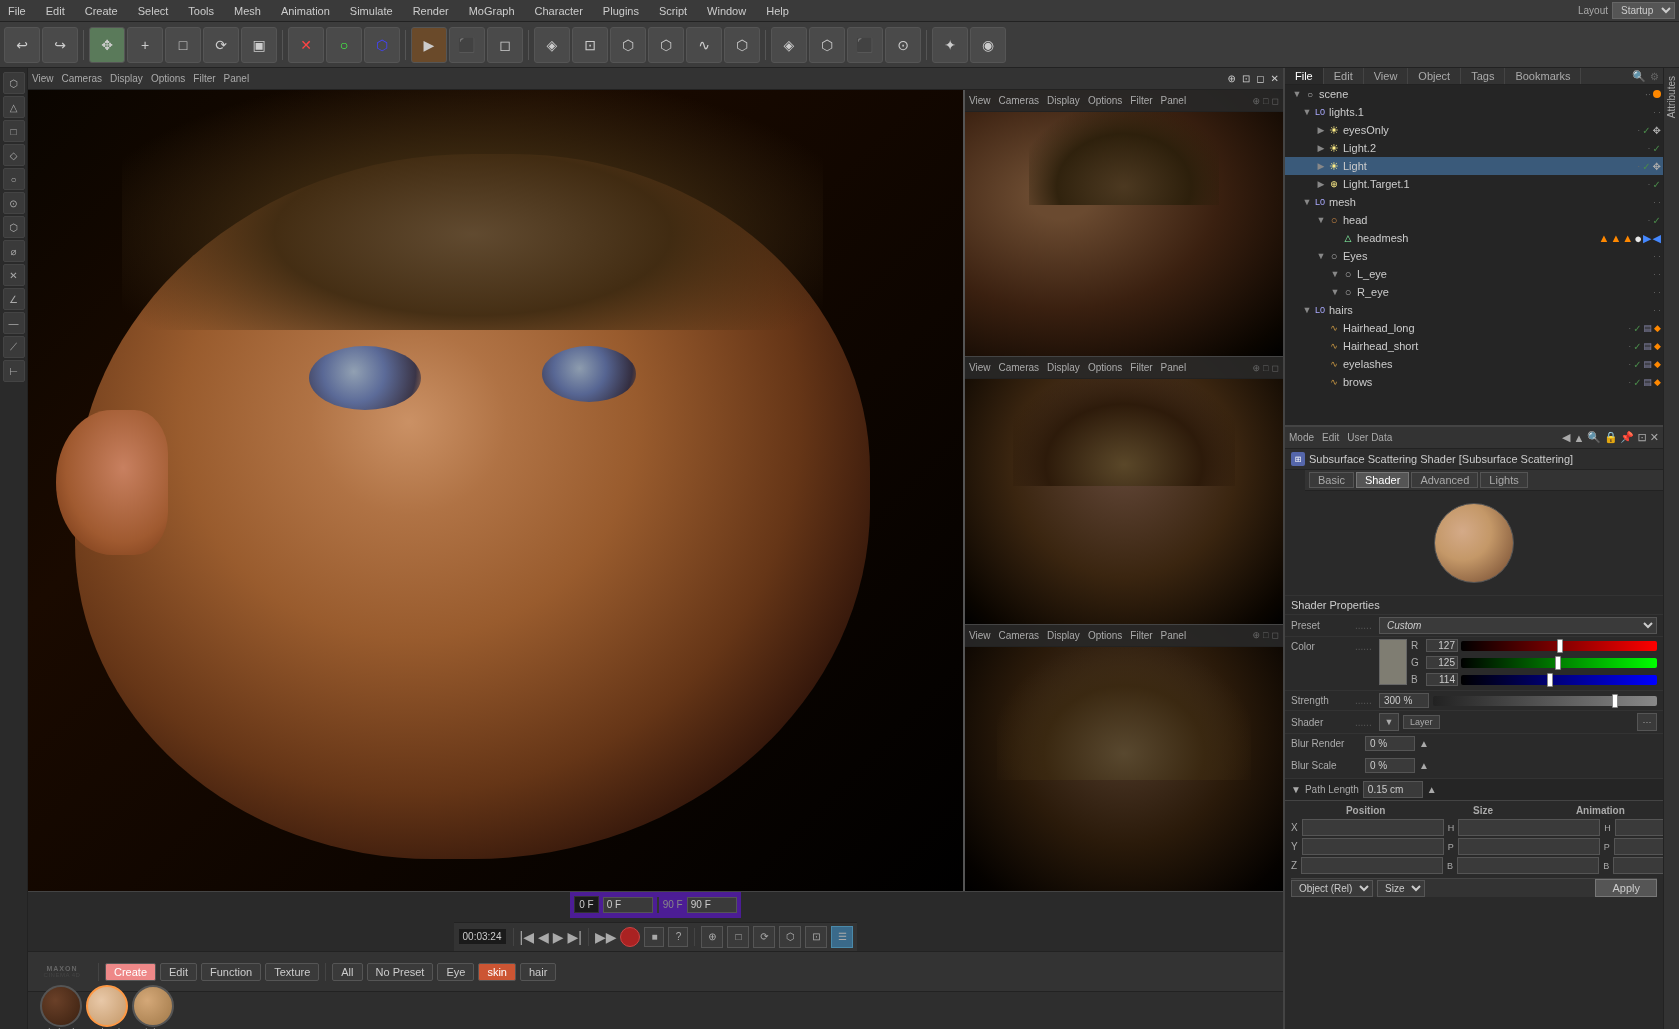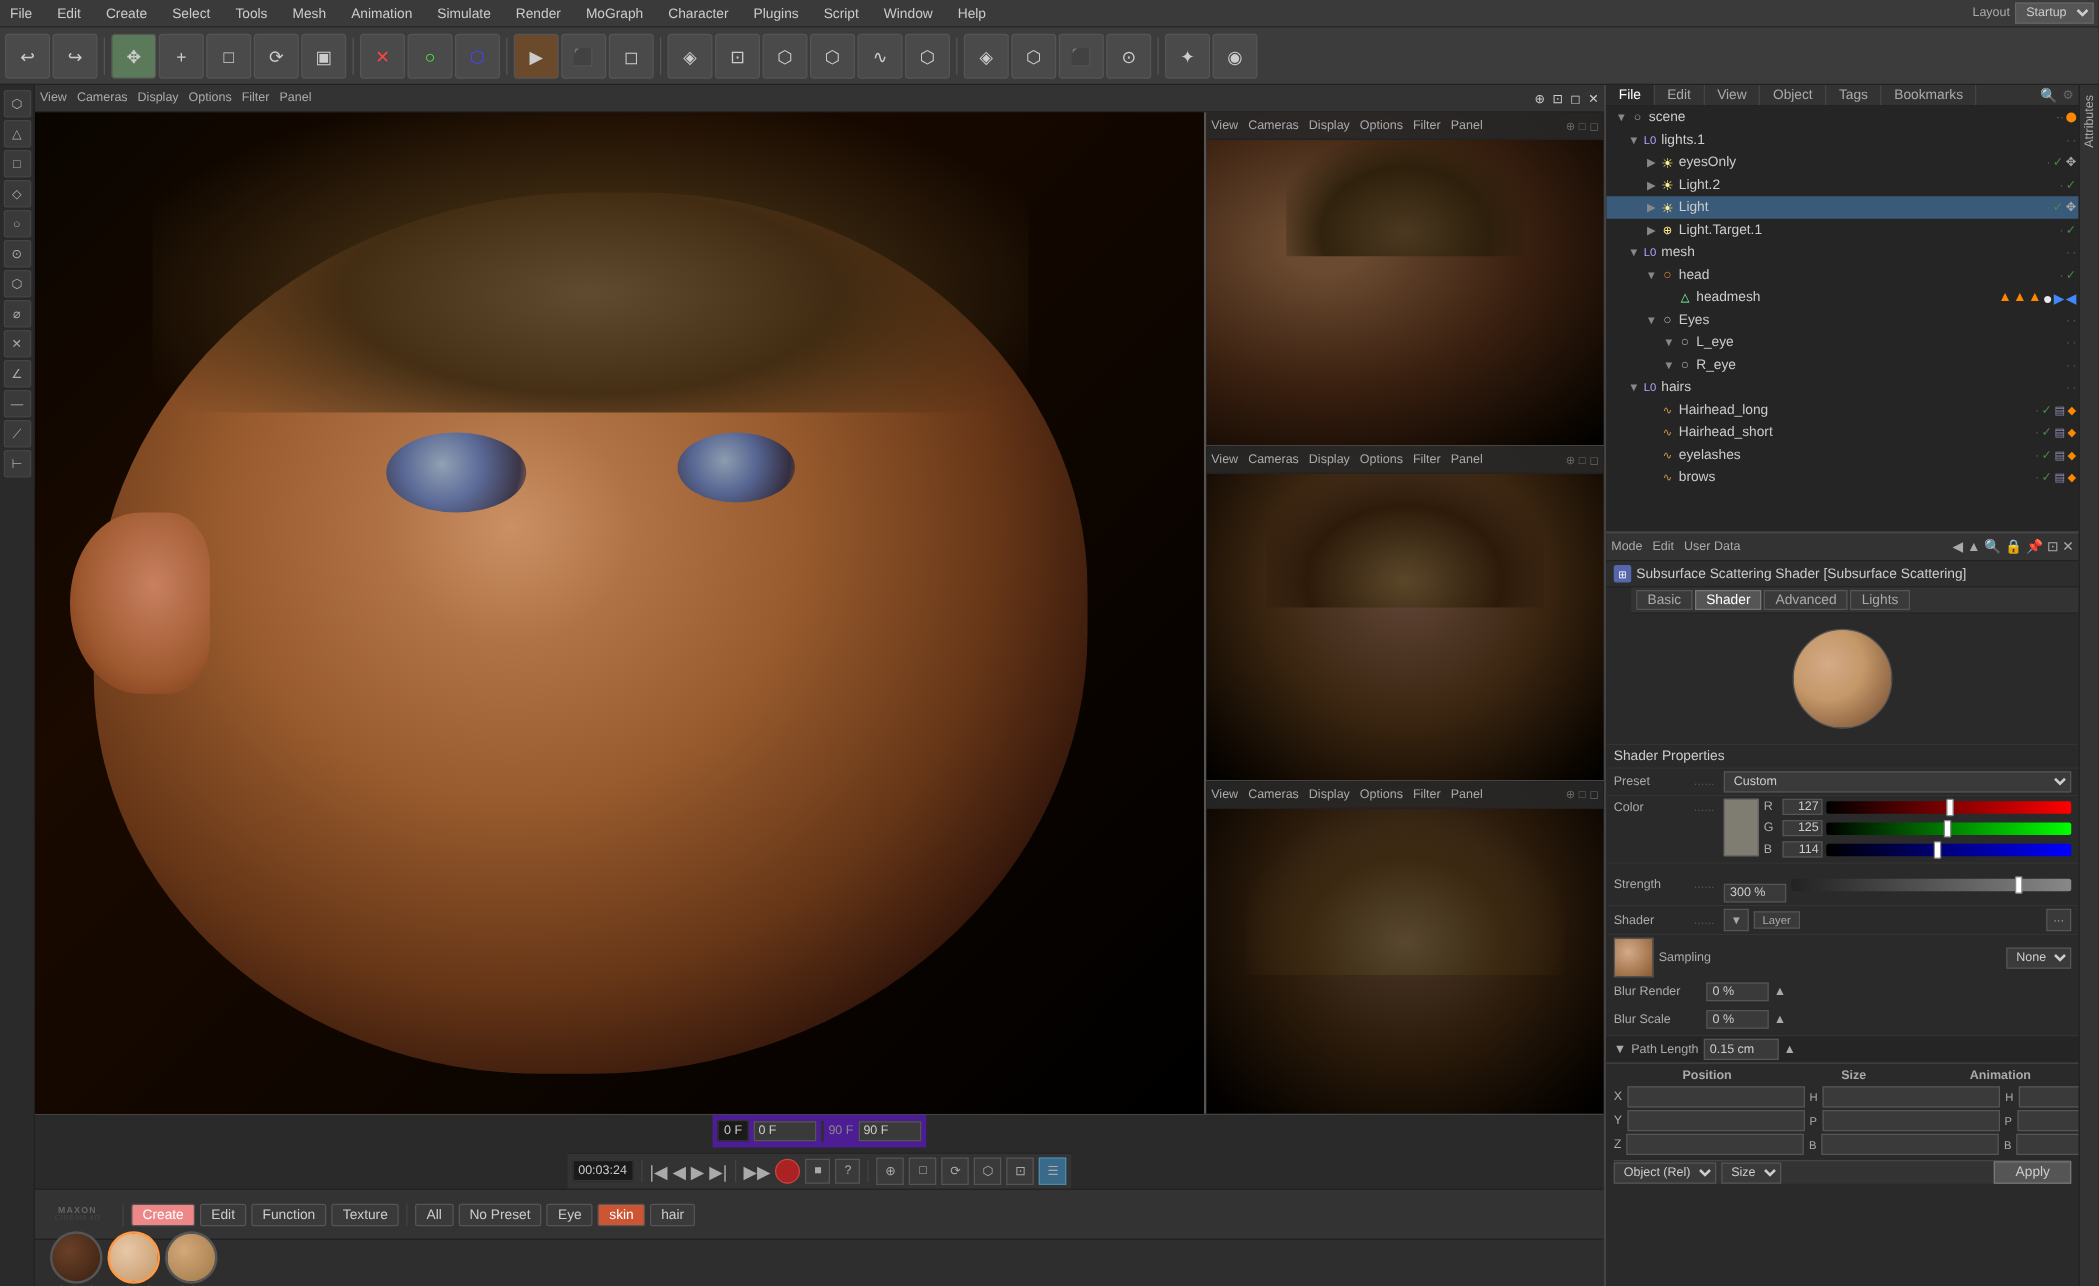--- a/index.html
+++ b/index.html
@@ -128,21 +128,21 @@
 
     
     .timecode { color: #ccc; font-size: 10px; background: #1a1a1a; padding: 2px 4px; border: 1px solid #333; }
 
     .separator { width: 1px; height: 18px; background: #444; margin: 0 2px; }
 
     
     .preset-row { display: flex; align-items: center; padding: 2px 6px; gap: 4px; border-bottom: 1px solid #333; }
     .preset-label { color: #aaa; font-size: 10px; width: 60px; }
     .preset-dots { color: #555; font-size: 10px; flex: 0 0 20px; }
-    .preset-dropdown { flex: 1; background: #3a3a3a; border: 1px solid #555; color: #ccc; font-size: 10px; padding: 1px 3px; }
+    .preset-dropdown { flex: 1; background: #3a3a3a; border: 1px solid #555; color: #ccc; font-size: 10px; padding: 1px 3px; font-style: italic; }
 
     
     .color-row { display: flex; align-items: flex-start; padding: 2px 6px; gap: 4px; border-bottom: 1px solid #333; }
     .color-label-col { color: #aaa; font-size: 10px; width: 60px; padding-top: 2px; }
     .color-dots { color: #555; font-size: 10px; flex: 0 0 20px; padding-top: 2px; }
     .color-swatch-big { width: 28px; height: 46px; border: 1px solid #666; background: #c8a078; flex-shrink: 0; }
     .color-sliders { flex: 1; display: flex; flex-direction: column; gap: 2px; }
 
     
     .strength-row { display: flex; align-items: center; padding: 2px 6px; gap: 4px; border-bottom: 1px solid #333; }
@@ -742,44 +742,35 @@
             <div class="slider-track slider-b" style="flex:1;height:10px;border-radius:2px;position:relative;">
               <div class="slider-thumb" style="left:44%;"></div>
             </div>
           </div>
         </div>
       </div>
 
       <div class="strength-row">
         <span class="strength-label">Strength</span>
         <span class="strength-dots">......</span>
-        <input class="strength-val" value="300 %" style="background: rgb(58, 58, 58); border: 1px solid rgb(85, 85, 85); color: rgb(204, 204, 204); font-size: 10px; padding: 1px 4px; width: 50px; margin-top: 14px;">
+        <input class="strength-val" value="300 %" style="background: rgb(58, 58, 58); border: 1px solid rgb(85, 85, 85); color: rgb(204, 204, 204); font-size: 10px; padding: 1px 4px; width: 50px;">
         <div class="strength-slider" style="flex:1;height:10px;background:linear-gradient(to right,#222,#888);border-radius:2px;position:relative;">
           <div style="position:absolute;top:-2px;left:80%;width:6px;height:14px;background:#fff;border:1px solid #888;border-radius:1px;"></div>
         </div>
       </div>
 
       <div class="shader-row">
         <span class="shader-label">Shader</span>
         <span class="shader-dots">......</span>
         <span class="shader-btn">▼</span>
         <span class="layer-btn">Layer</span>
         <div style="flex:1;"></div>
         <span class="shader-btn">···</span>
       </div>
 
-      <div class="shader-layer-row">
-        <div class="layer-preview"></div>
-        <div class="layer-info">
-          <div class="layer-name">Sampling</div>
-        </div>
-        <select class="sampling-dropdown" style="background:#3a3a3a;border:1px solid #555;color:#ccc;font-size:10px;padding:1px 3px;">
-          <option>None</option>
-        </select>
-      </div>
 
       <div class="sampling-row" style="display:flex;align-items:center;gap:4px;padding:2px 6px;">
         <span class="sampling-label">Blur Render</span>
         <input class="sampling-val" value="0 %" style="background: rgb(58, 58, 58); border: 1px solid rgb(85, 85, 85); color: rgb(204, 204, 204); font-size: 10px; padding: 1px 4px; width: 50px;">
         <span style="color:#aaa;font-size:10px;cursor:pointer;">▲</span>
       </div>
 
       <div class="sampling-row" style="display:flex;align-items:center;gap:4px;padding:2px 6px;">
         <span class="sampling-label">Blur Scale</span>
         <input class="sampling-val" value="0 %" style="background: rgb(58, 58, 58); border: 1px solid rgb(85, 85, 85); color: rgb(204, 204, 204); font-size: 10px; padding: 1px 4px; width: 50px;">

